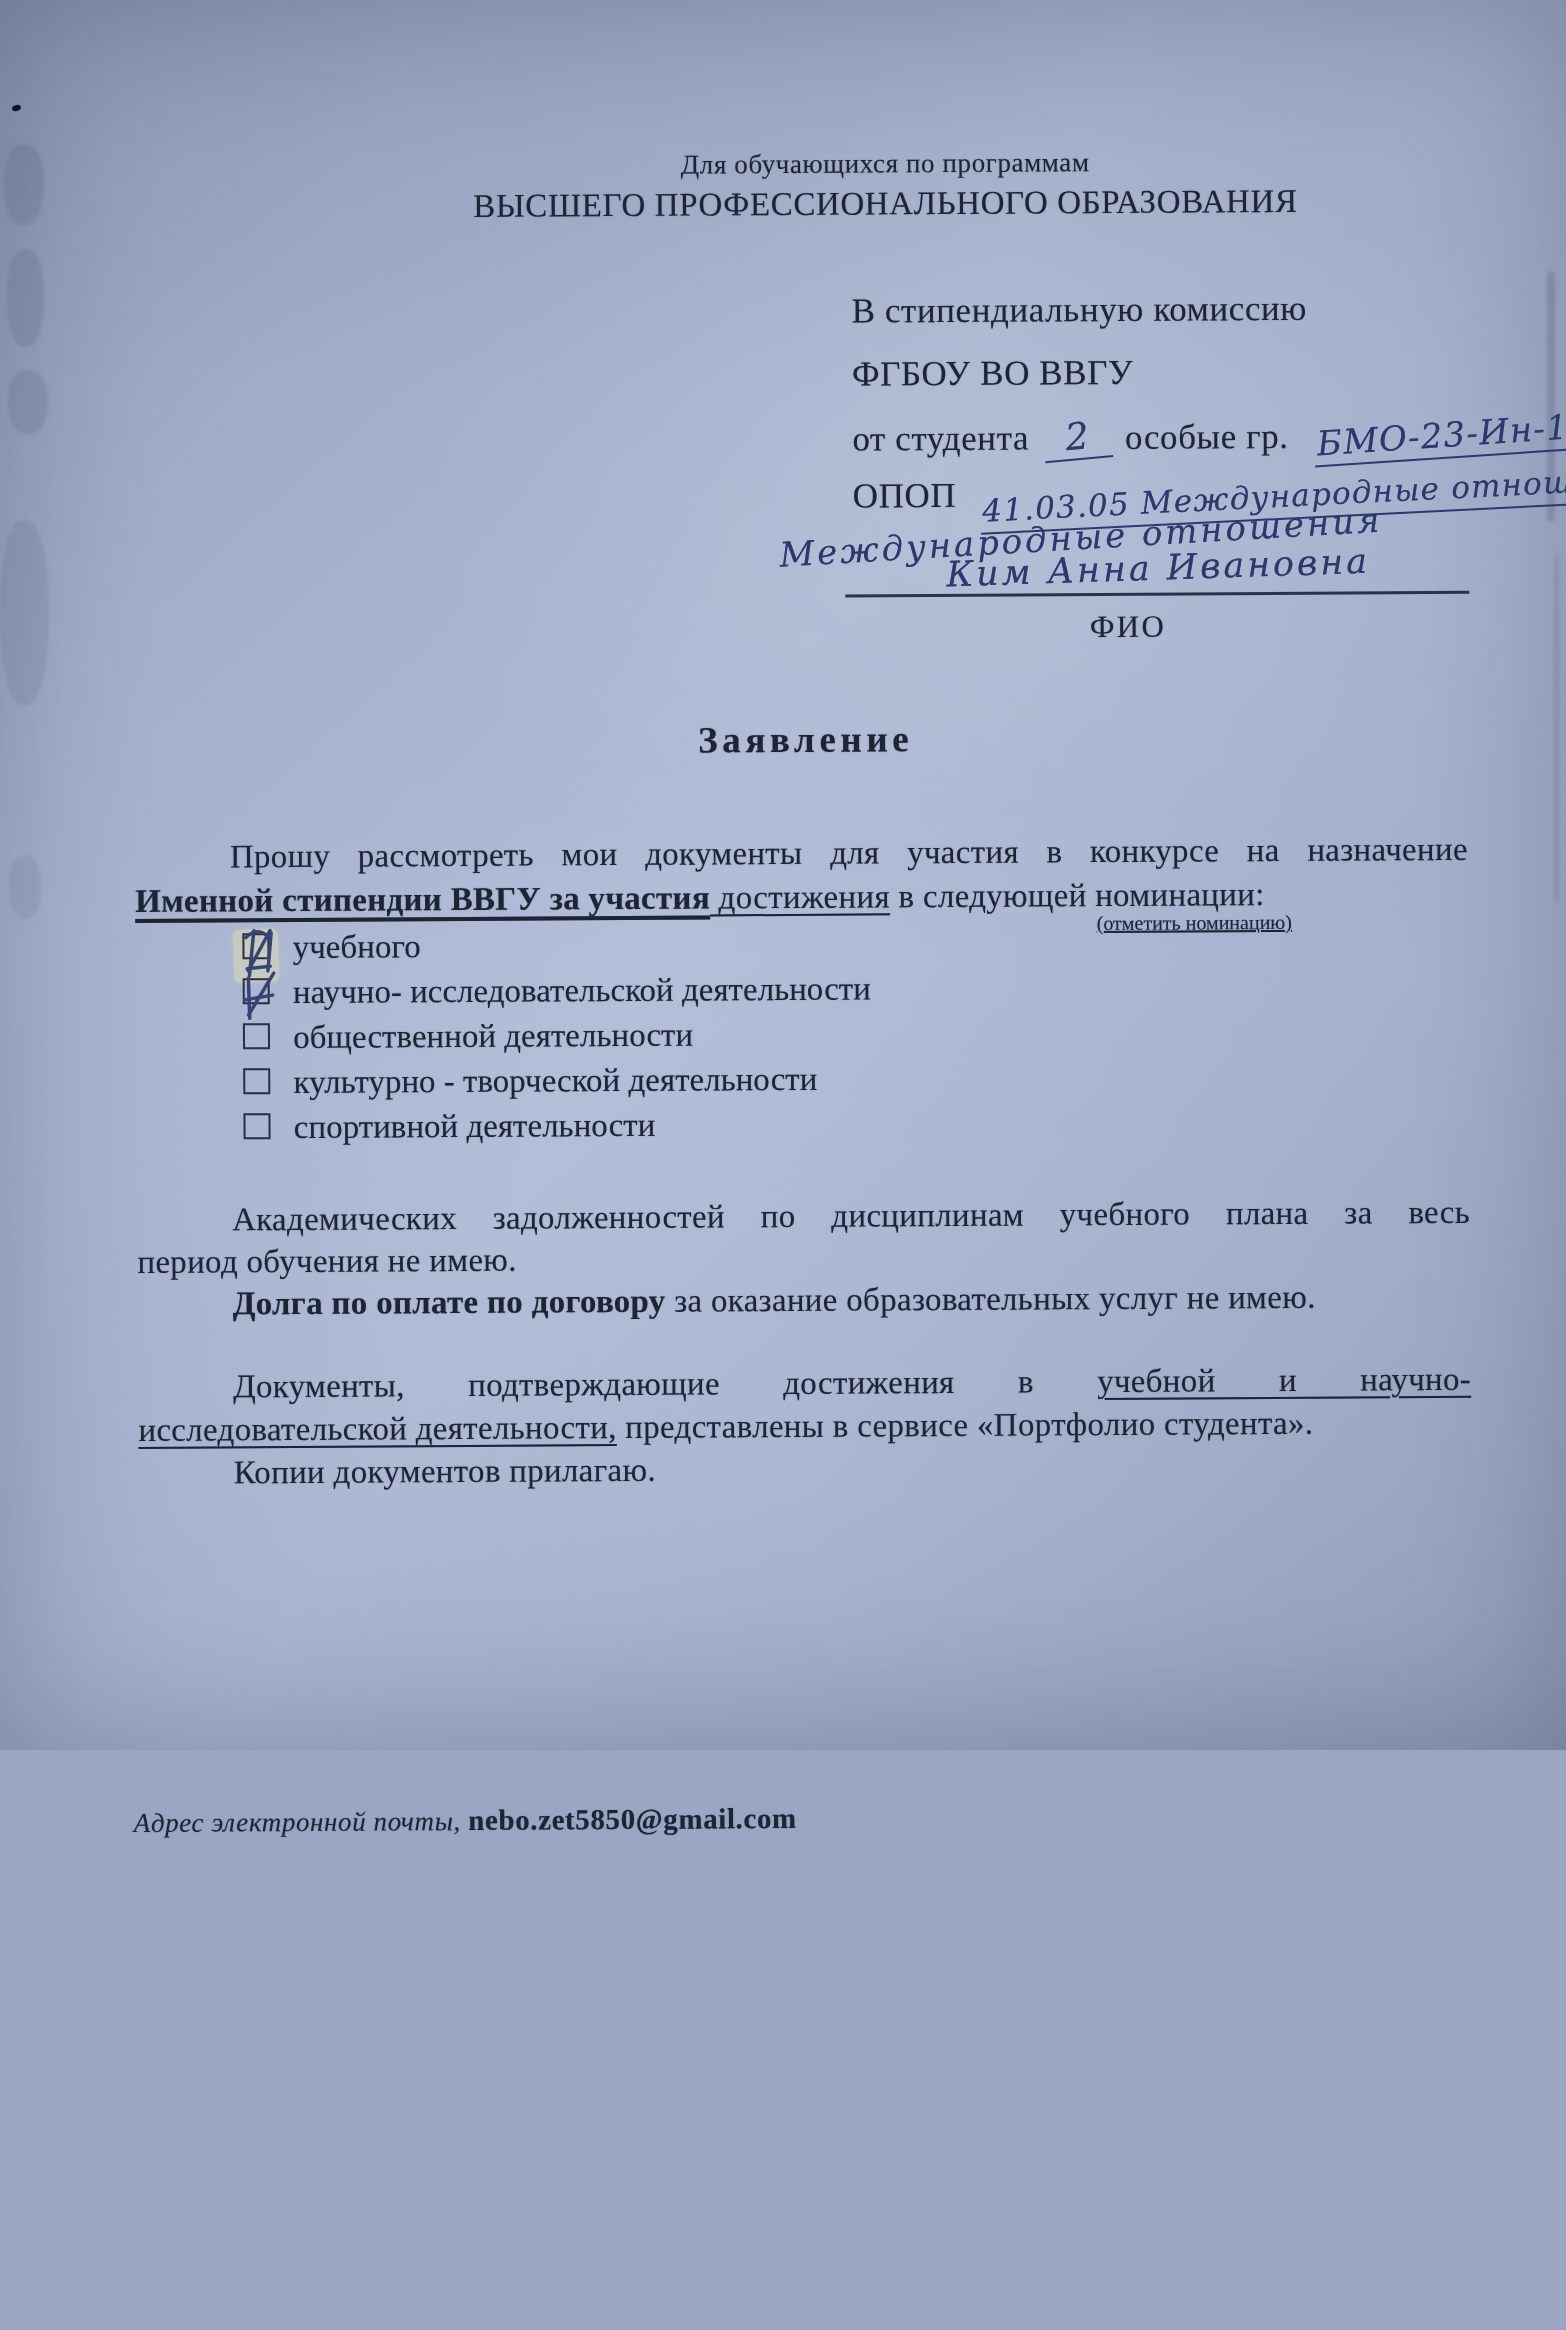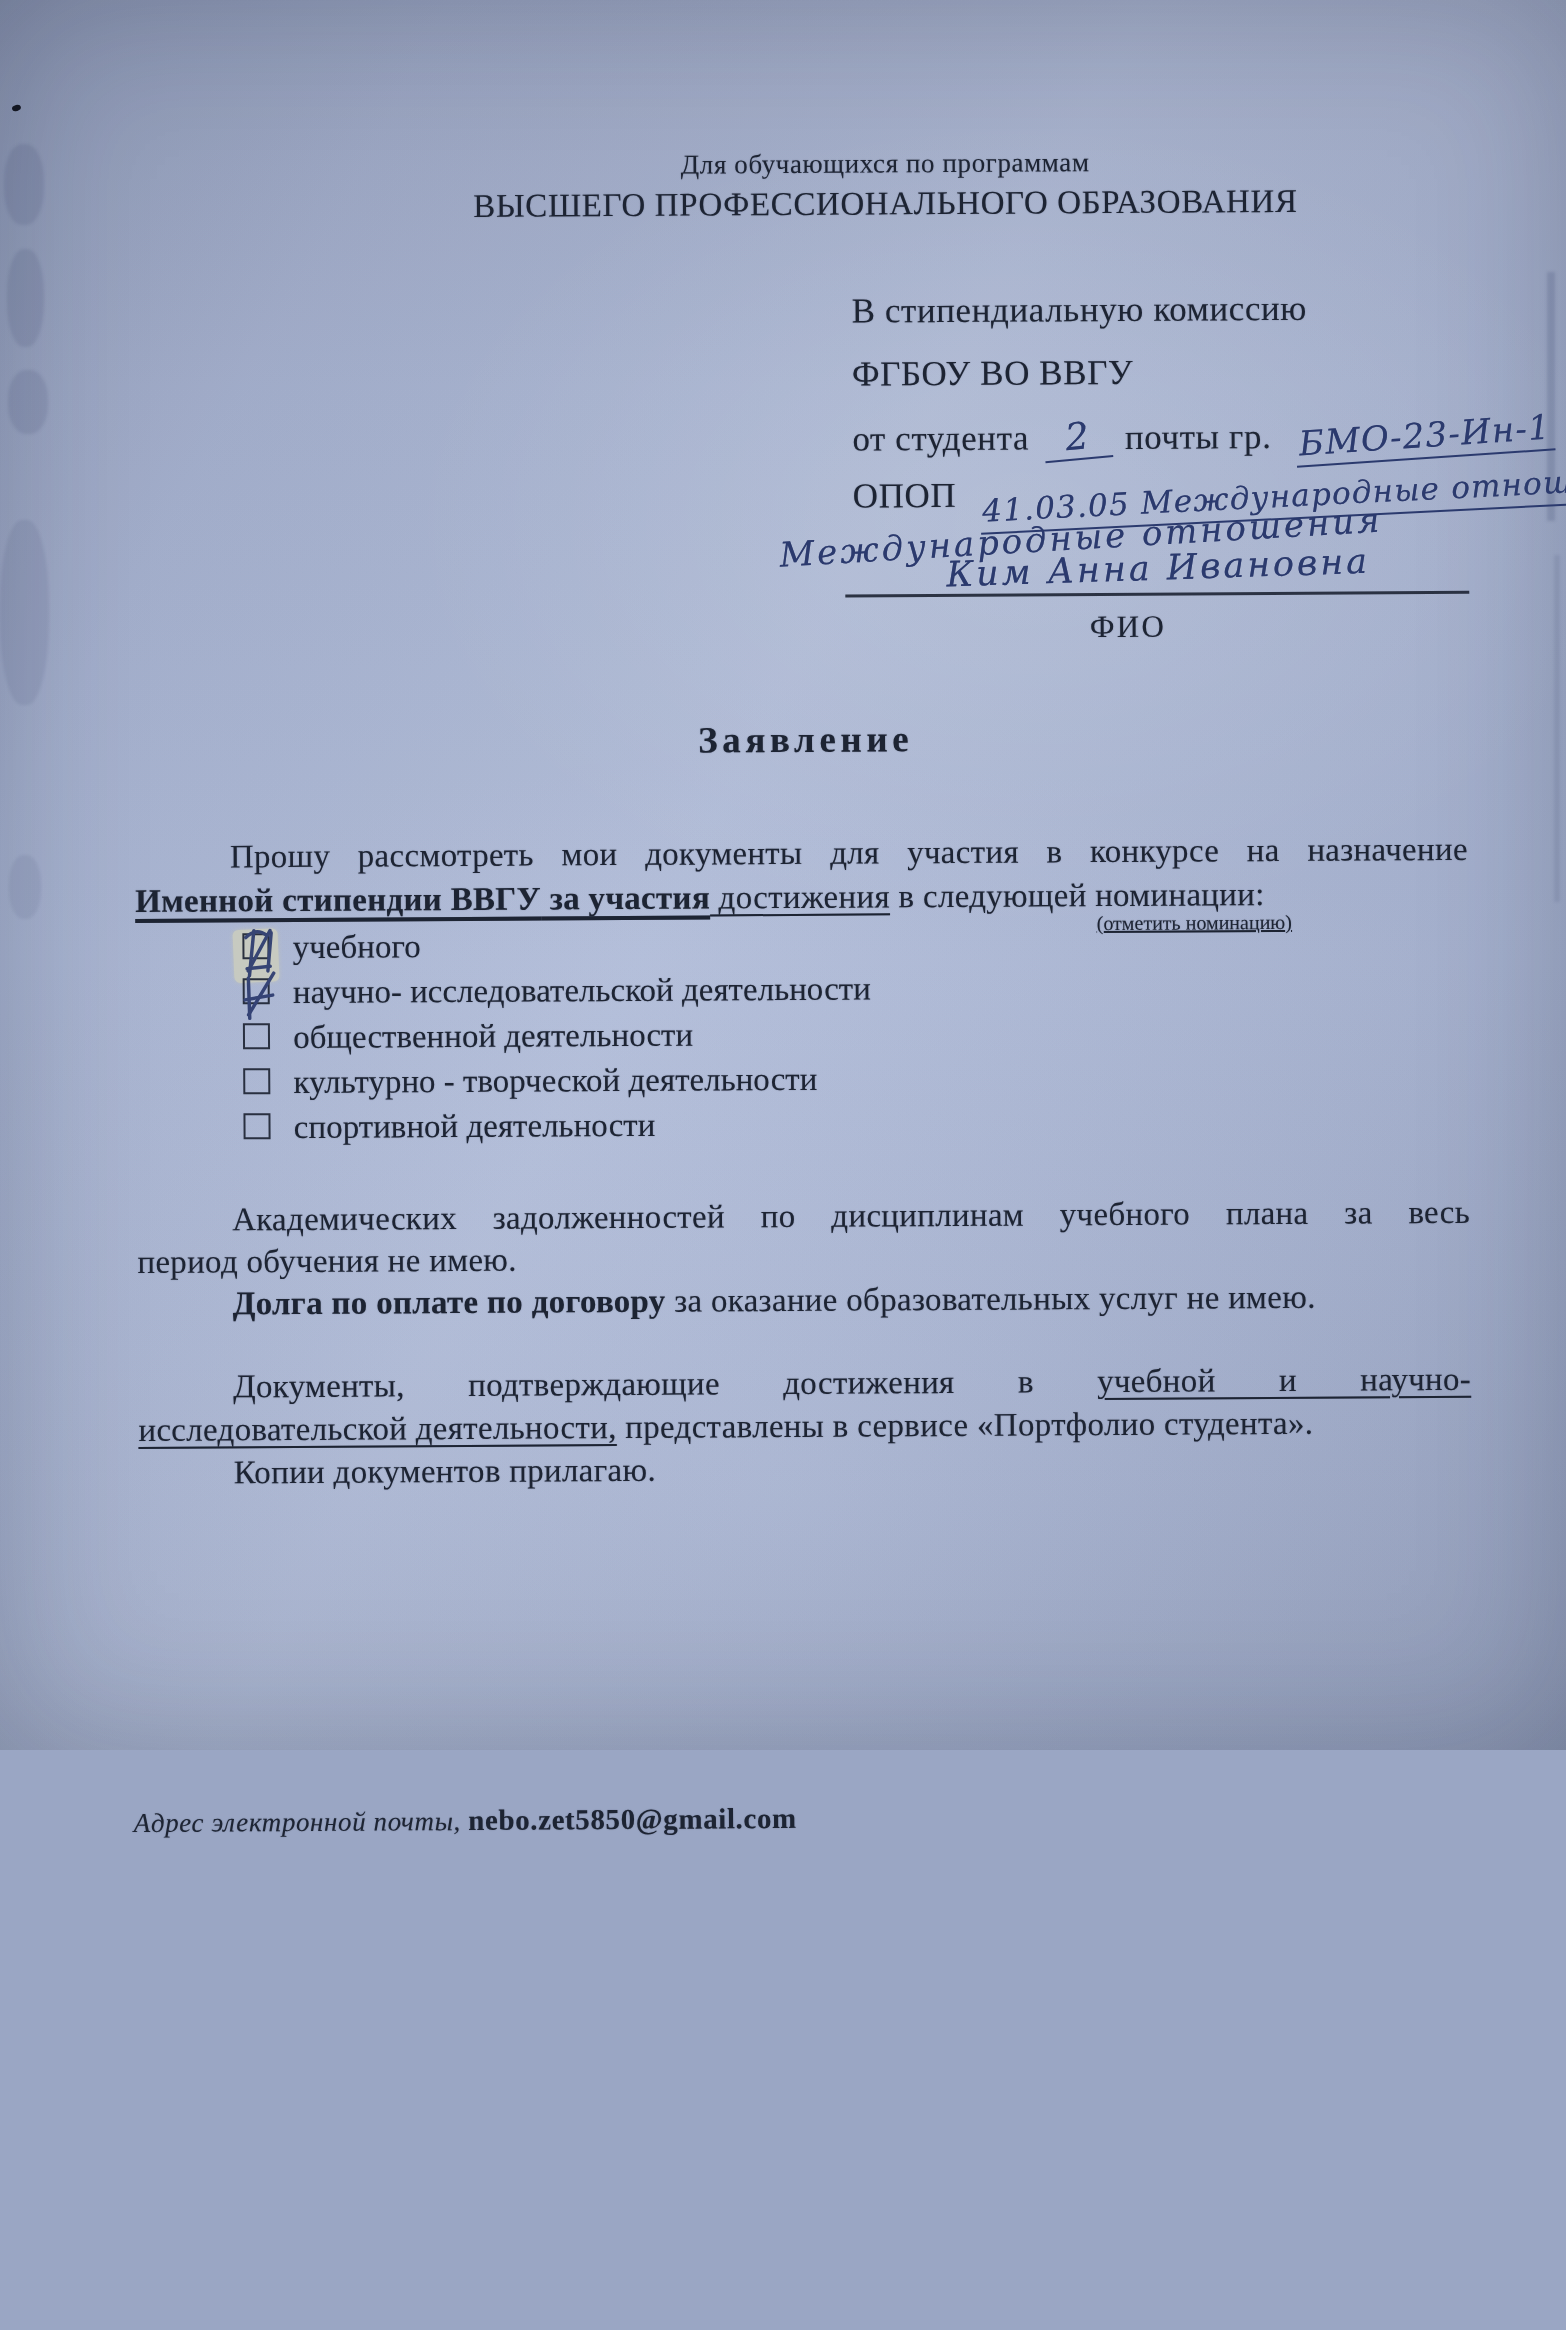--- a/index.html
+++ b/index.html
@@ -111,21 +111,21 @@
       <div class="h1">Для обучающихся по программам</div>
       <div class="h2">ВЫСШЕГО ПРОФЕССИОНАЛЬНОГО ОБРАЗОВАНИЯ</div>
     </div>
 
     <div class="addr-line addr-to1 print">В стипендиальную комиссию</div>
     <div class="addr-line addr-to2 print">ФГБОУ ВО ВВГУ</div>
 
     <div class="addr-line addr-from print">
       <span>от студента</span>
       <span class="hand course-val">2</span>
-      <span>почты гр.</span>
+      <span>особые гр.</span>
       <span class="hand group-val">БМО-23-Ин-1</span>
     </div>
 
     <div class="addr-line addr-opop print">
       <span>ОПОП</span>
       <span class="hand opop-val">41.03.05 Международные отношения.</span>
     </div>
     <div class="hand opop-line2">Международные отношения</div>
 
     <div class="name-row">

